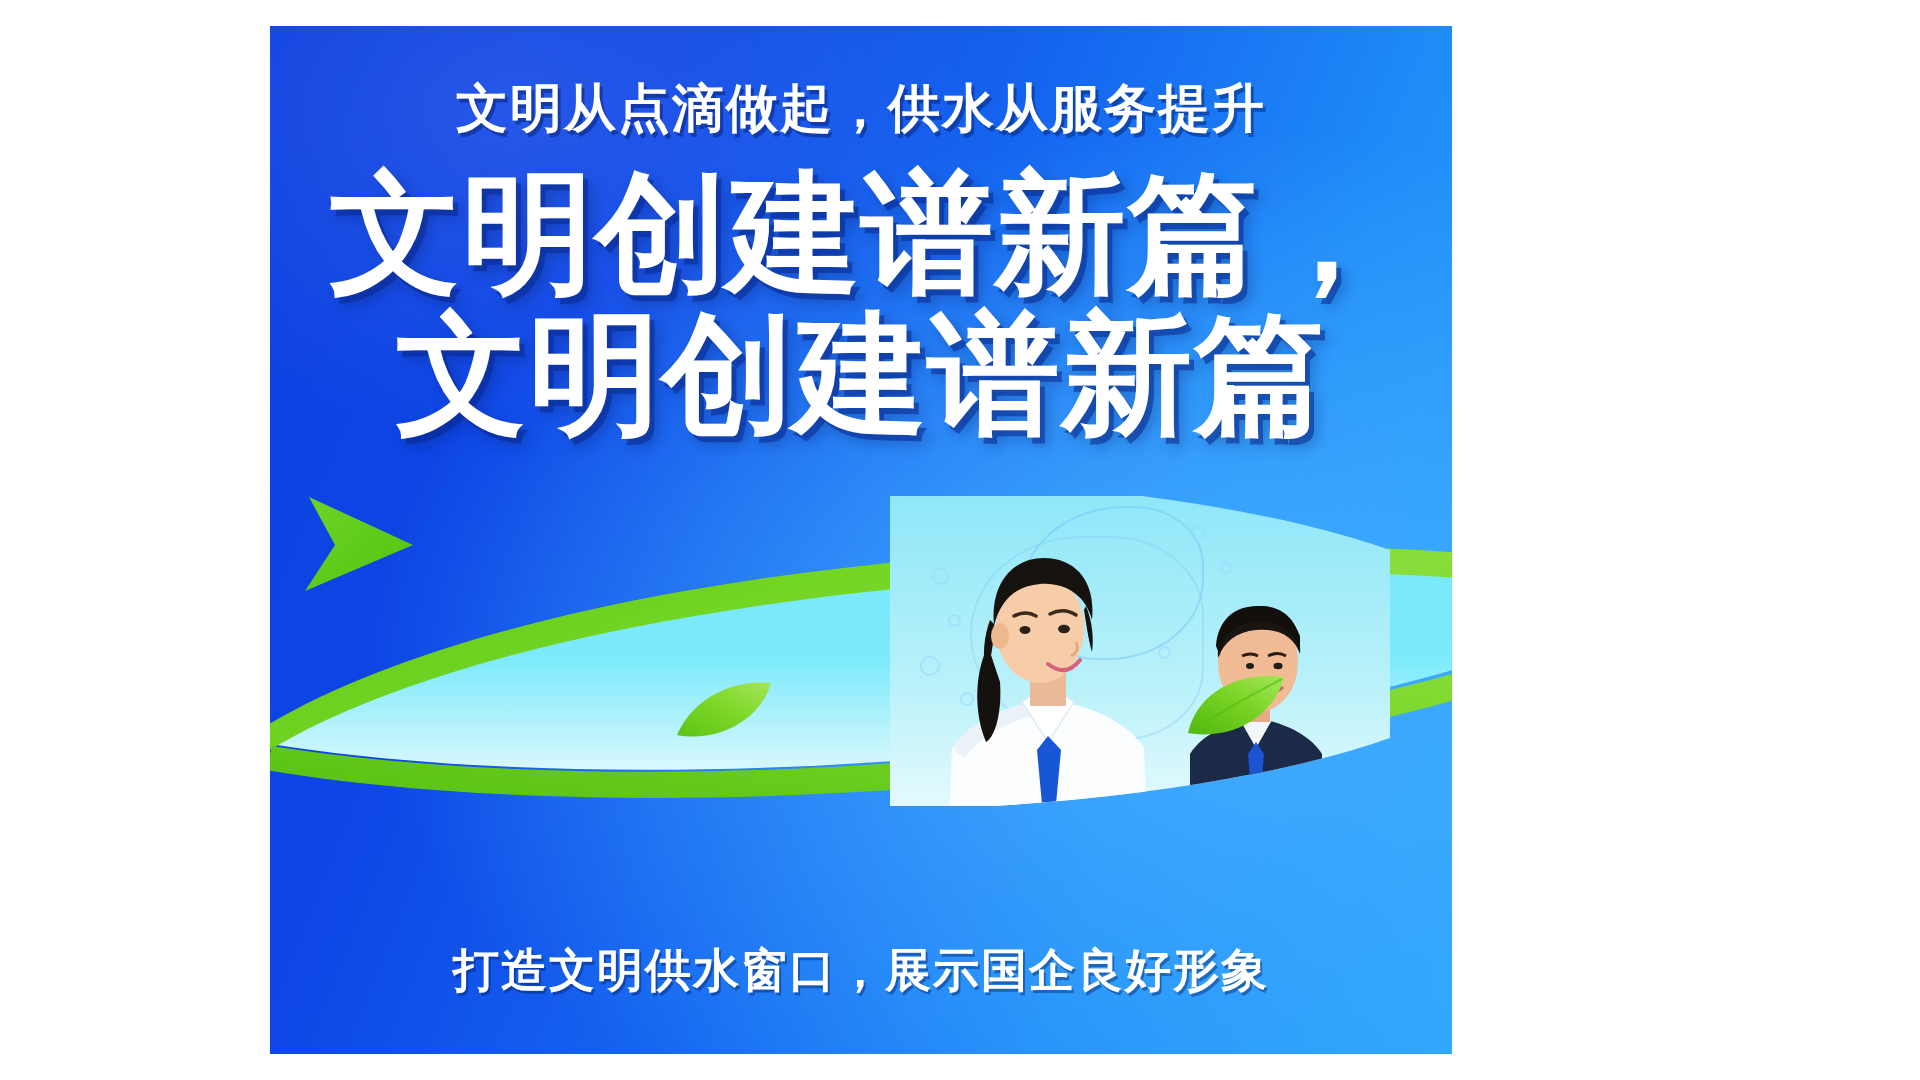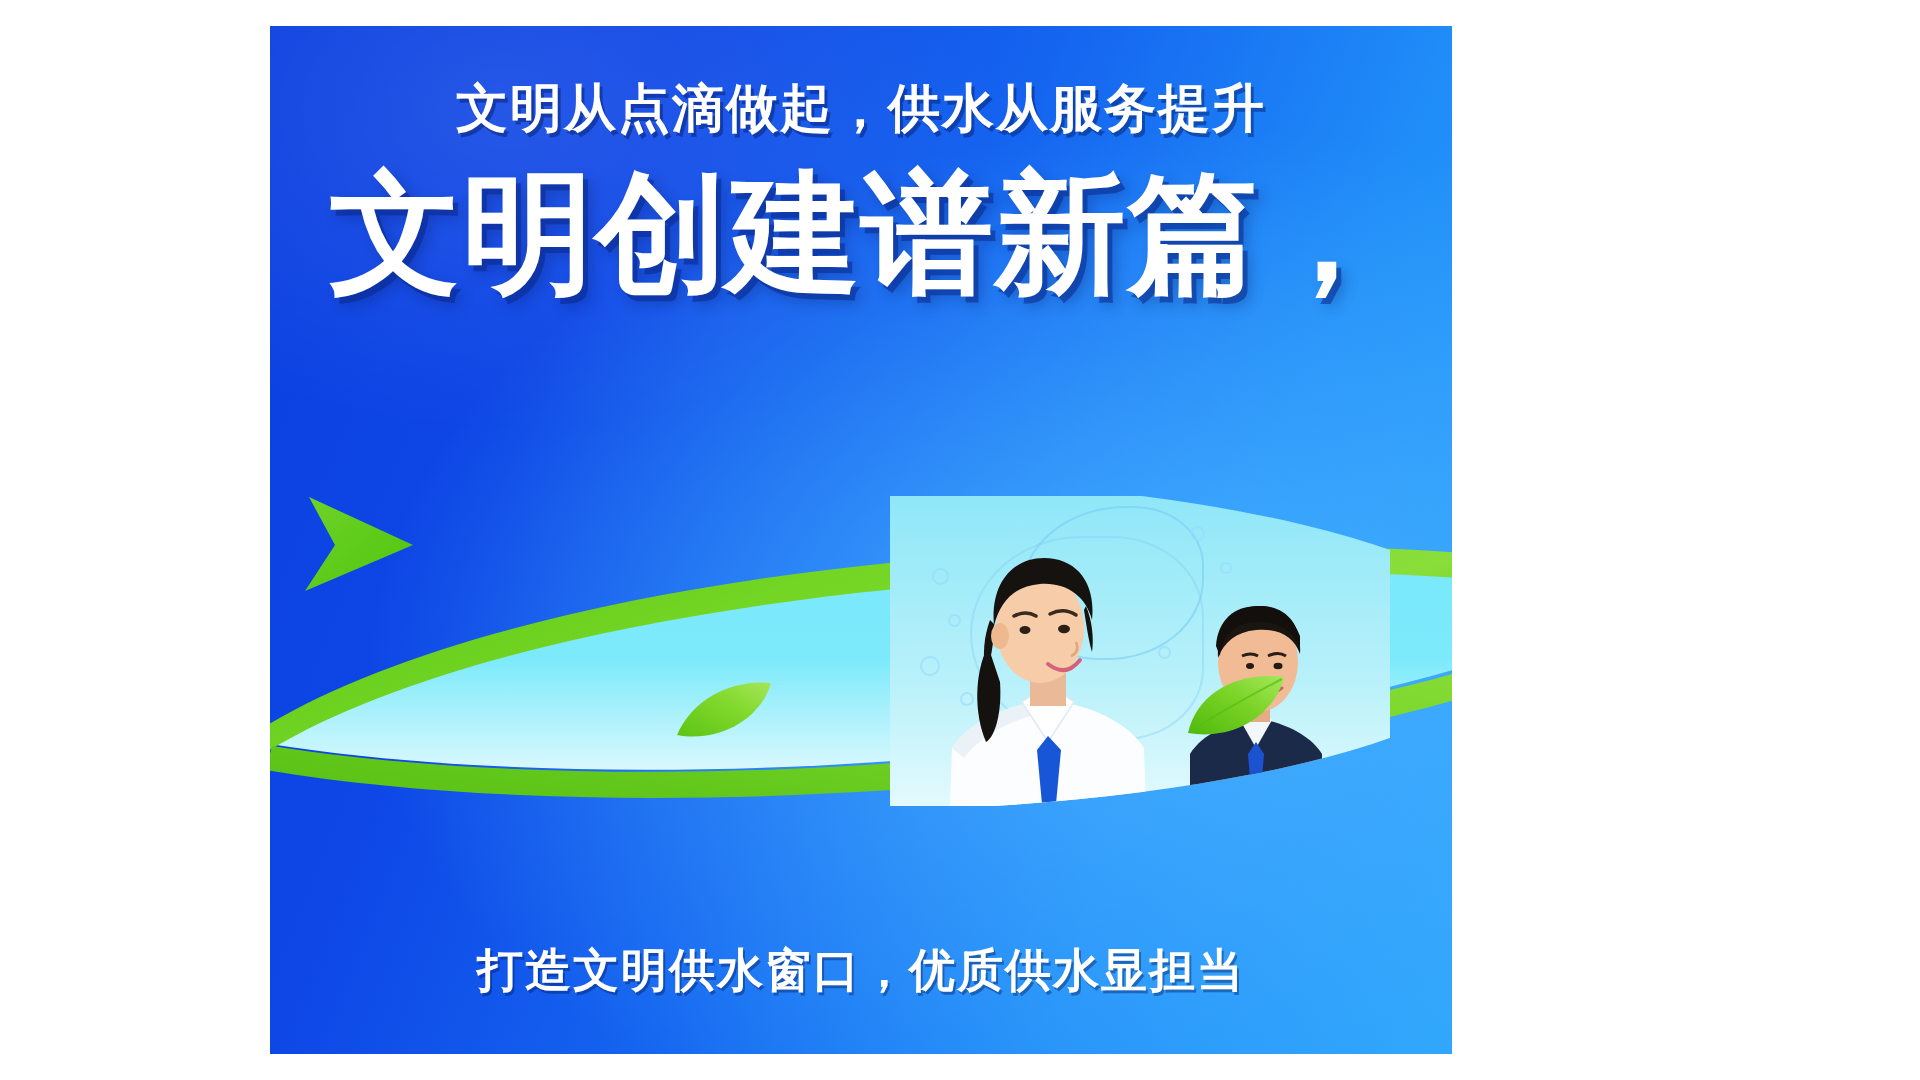--- a/index.html
+++ b/index.html
@@ -284,17 +284,18 @@
         </linearGradient>
       </defs>
       <path d="M3 62 C12 22 52 0 99 6 C90 44 48 70 3 62 Z" fill="url(#lg3)"></path>
       <path d="M6 60 C34 42 70 22 97 8" stroke="#56bf13" stroke-width="2" fill="none" opacity=".7"></path>
     </svg>
   </div>
 
   <div id="textblock">
     <div id="subtitle">文明从点滴做起，供水从服务提升</div>
     <div class="headline" id="headline1">文明创建谱新篇，</div>
-  </div>
-
-  <div id="tagline">打造文明供水窗口，优质供水显担当</div>
+    <div class="headline" id="headline2">文明创建谱新篇</div>
+  </div>
+
+  <div id="tagline">打造文明供水窗口，展示国企良好形象</div>
 
 </div>
 
 </body></html>

